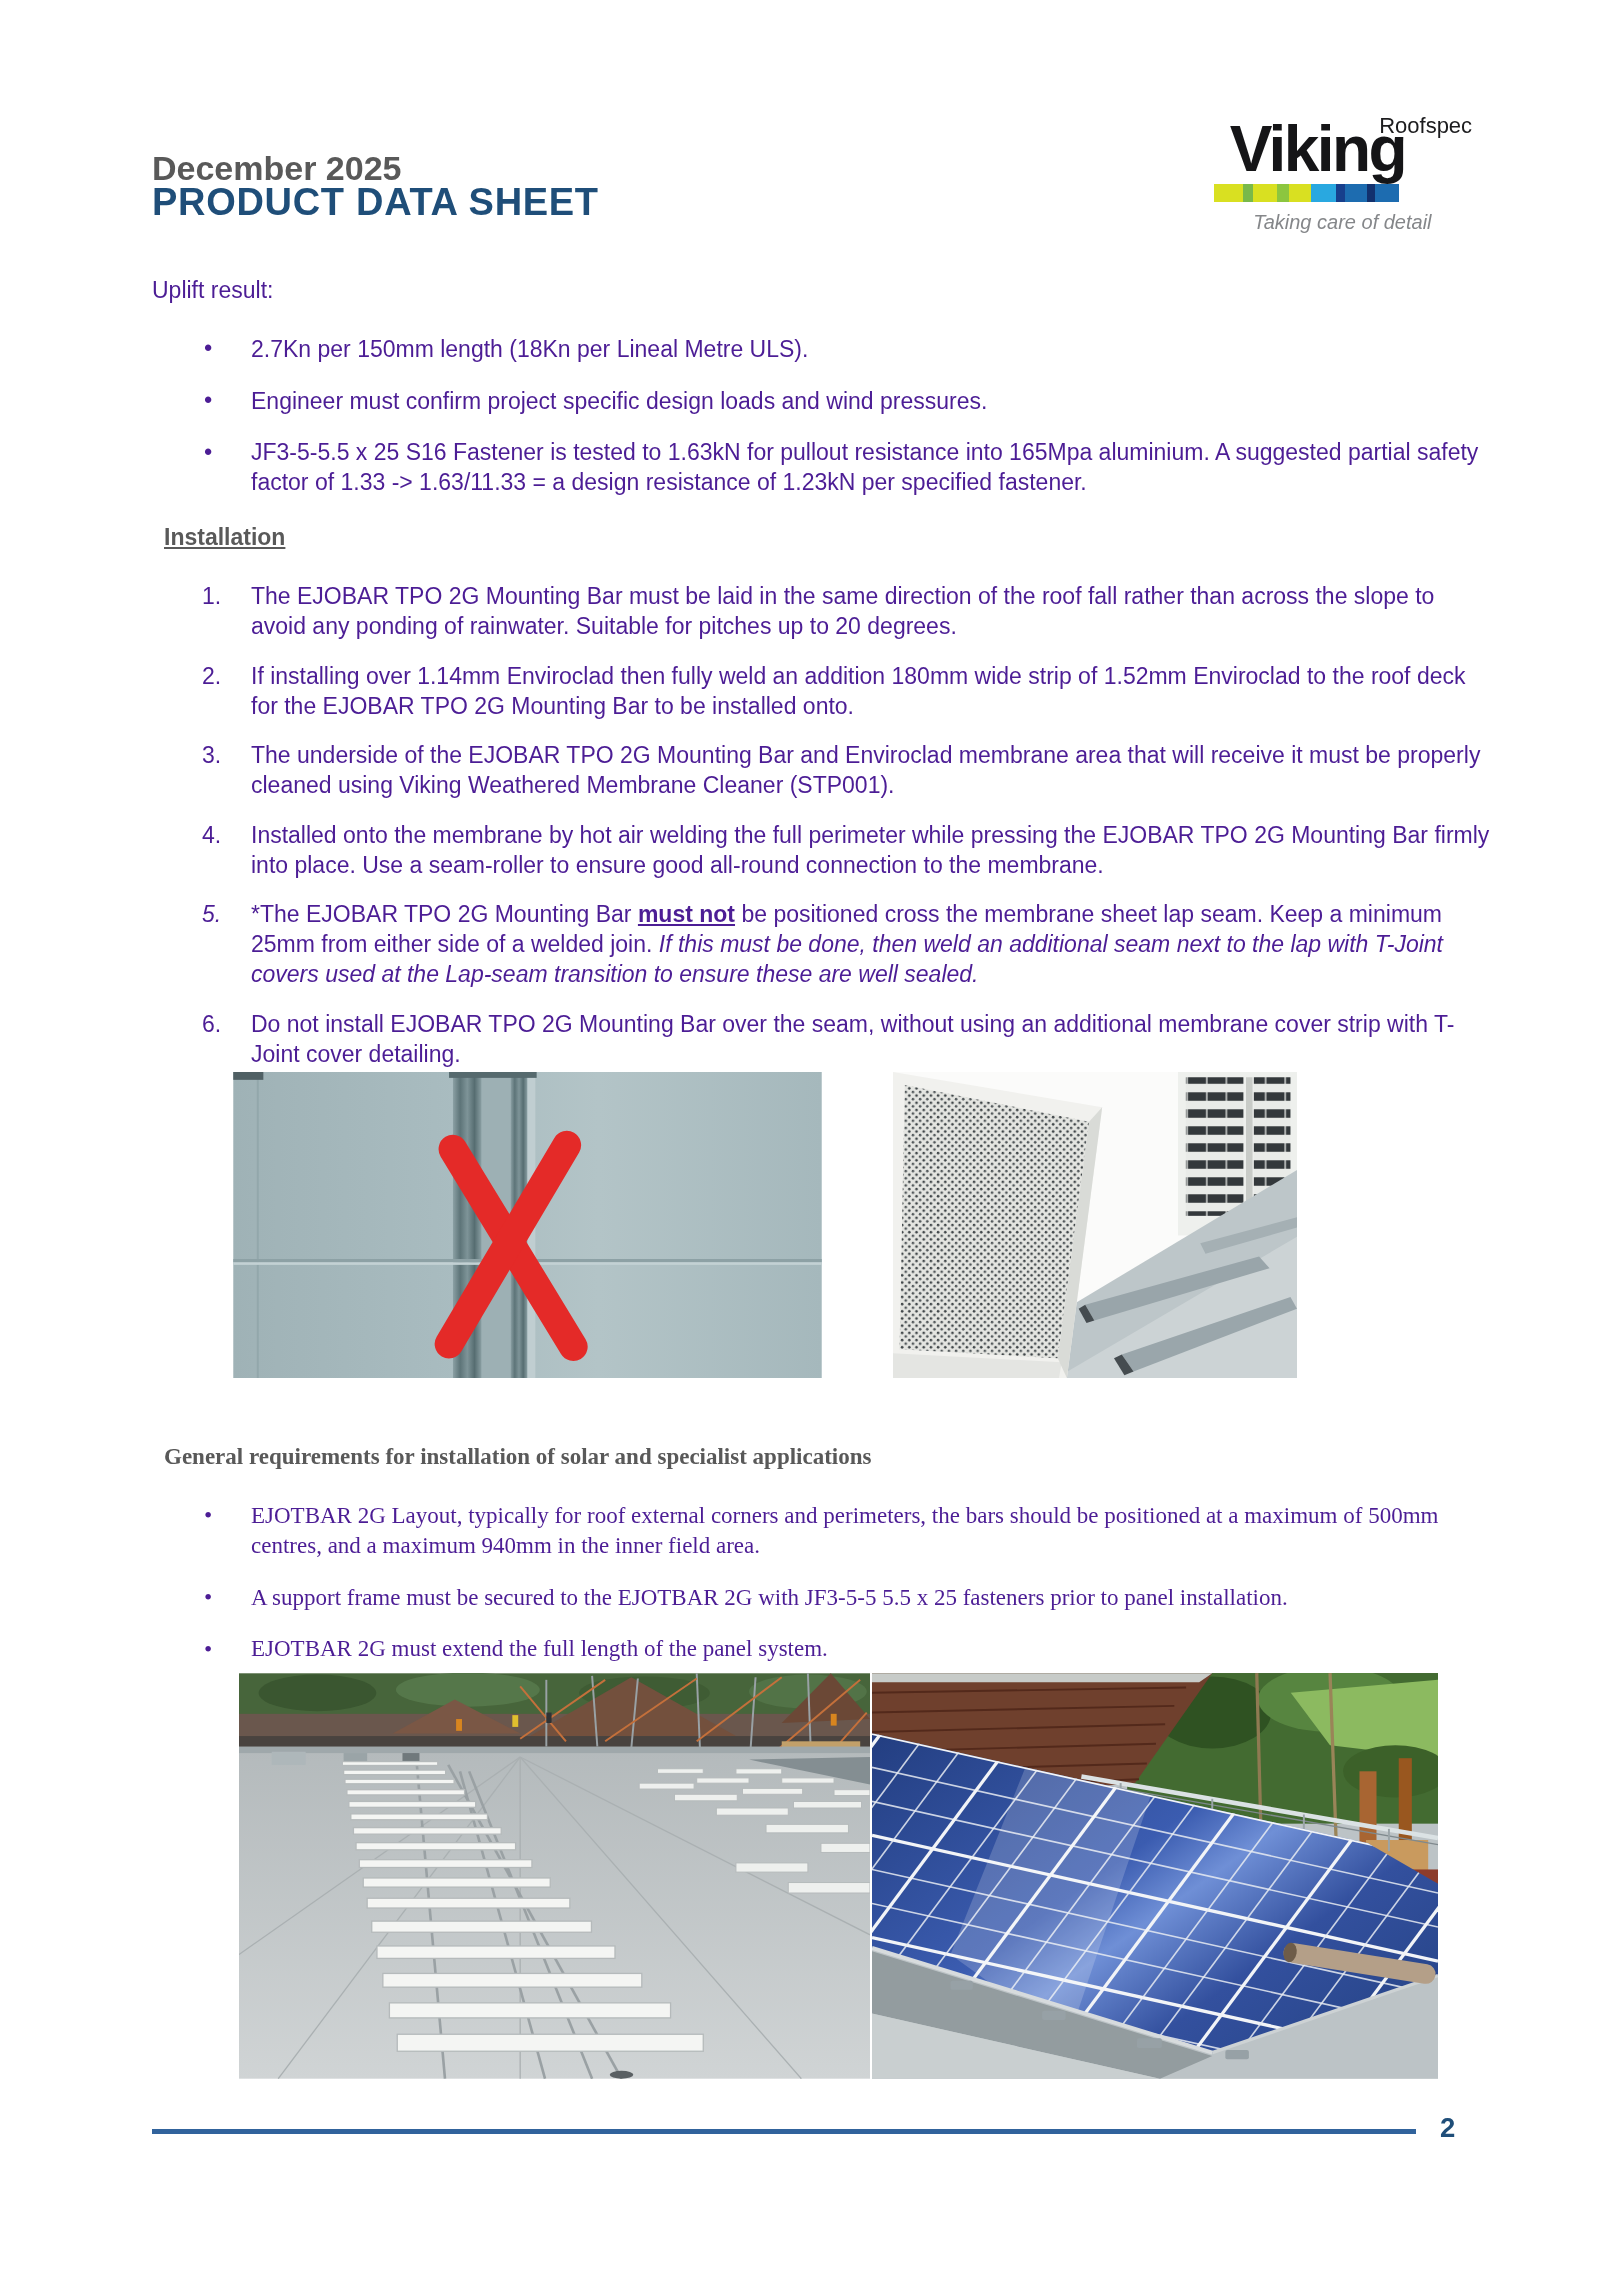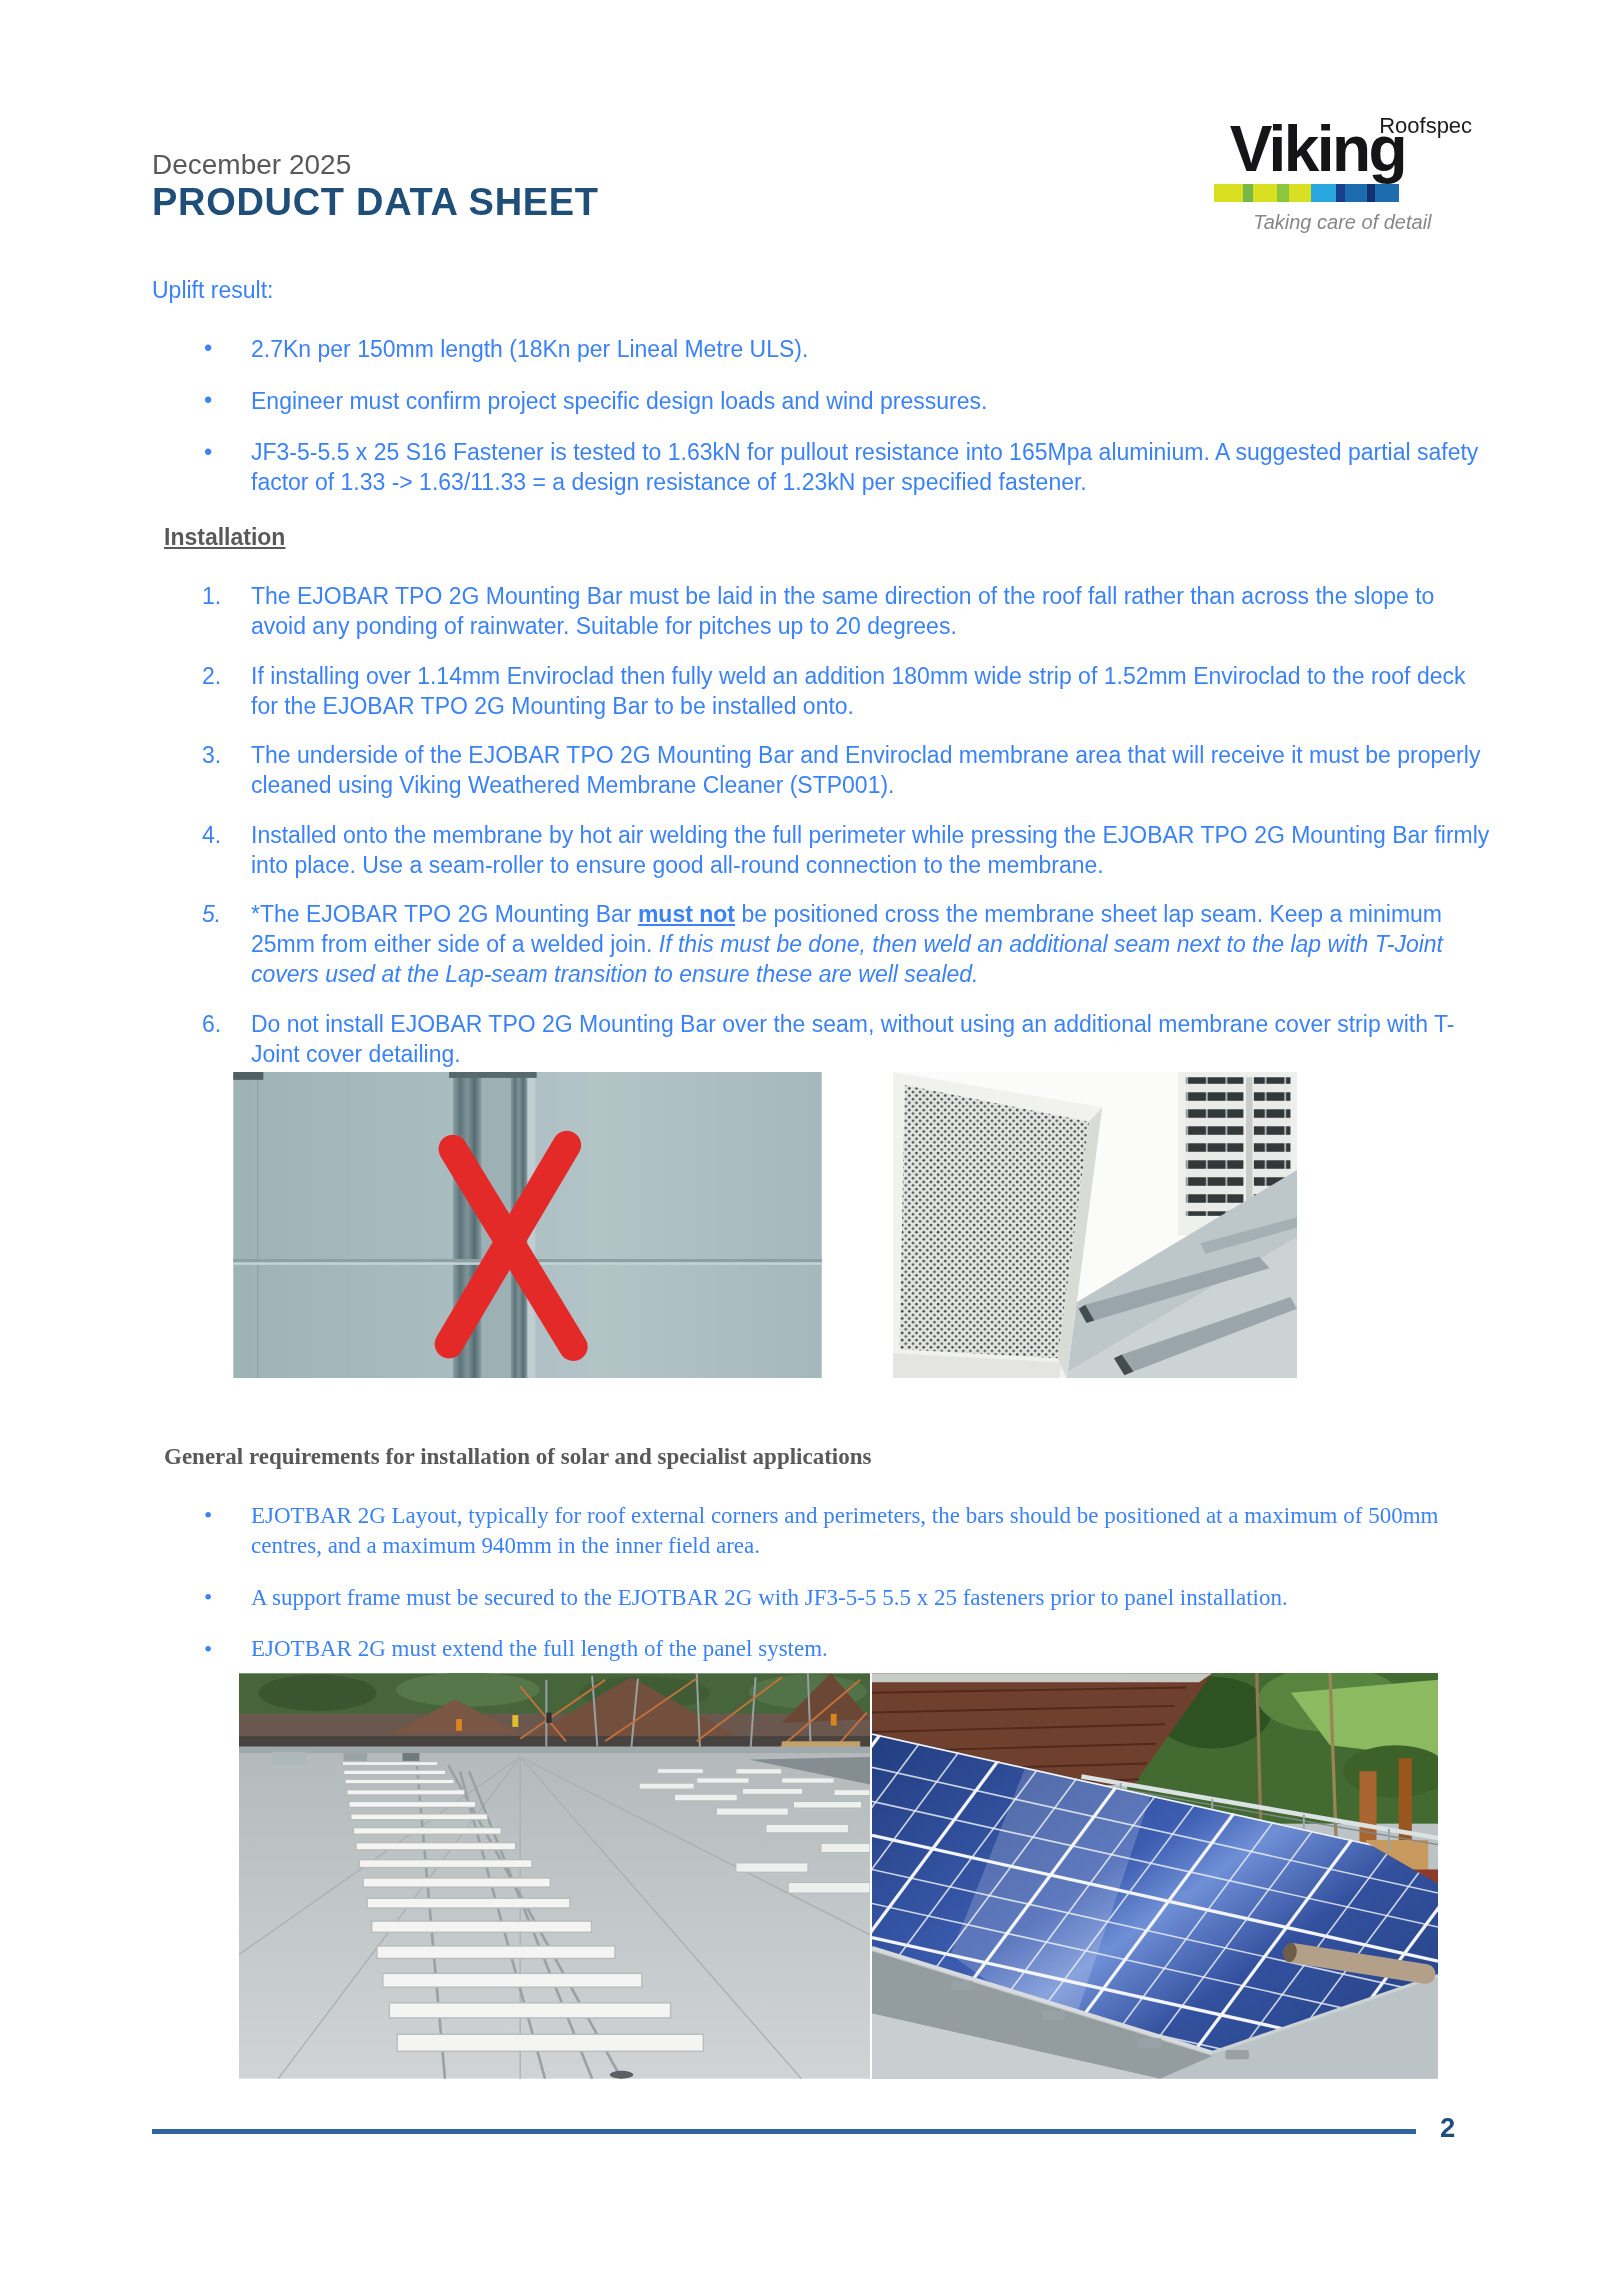--- a/index.html
+++ b/index.html
@@ -1,37 +1,37 @@
 <!DOCTYPE html>
 <html style="font-size:10.5px"><head>
 <meta charset="utf-8">
 <style>
   html,body { margin:0; padding:0; background:#ffffff; }
   .page {
     position:relative; width:1623px; height:2295px; background:#ffffff;
     font-family:"Liberation Sans","DejaVu Sans",sans-serif; color:#595959; overflow:hidden;
   }
   
-  .doc-date { position:absolute; left:152px; top:149px; font-size:28px; font-weight:normal; color:#595959; }
+  .doc-date { position:absolute; left:152px; top:149px; font-size:34px; font-weight:bold; color:#595959; }
   .doc-title { position:absolute; left:152px; top:181px; font-size:38px; font-weight:bold; color:#1f4e79; letter-spacing:0.7px; }
   .logo { position:absolute; left:1214px; top:113px; width:262px; height:131px; }
   .logo-roofspec { position:absolute; right:3.9px; top:0; font-size:22px; color:#1c1c1e; }
   .logo-viking { position:absolute; left:15.7px; top:5.2px; font-size:64px; line-height:62px; font-weight:bold; color:#151517; letter-spacing:-2.6px; z-index:2; }
   .logo-bar { position:absolute; left:0; top:71px; width:185px; height:17.7px; z-index:1;
     background:linear-gradient(to right,
       #d9e021 0 29px, #79b94a 29px 39px, #d9e021 39px 63px, #8cc63f 63px 75px,
       #d9e021 75px 97px, #29a8e0 97px 122px, #173f8c 122px 131px, #1d6cb0 131px 153px,
       #12316e 153px 161px, #1d6cb0 161px 185px); }
   .logo-tagline { position:absolute; left:1.3px; top:98px; font-size:20px; font-style:italic; color:#85878a;margin-left:38px; }
   
   section { position:absolute; left:152px; width:1343px; }
   .sec-uplift { top:275px; }
   .sec-install { top:510px; }
   .sec-solar { top:1430px;font-family:Liberation Serif, serif; }
-  .body-text, li { font-size:23px; line-height:30px; color:#3b82f6; }
+  .body-text, li { font-size:23px; line-height:30px; color:#4c1d95; }
   .body-text { margin:0; }
   .sub-heading { margin:12px; font-size:23px; line-height:30px; font-weight:bold; color:#595959; }
   .underlined { text-decoration:underline; }
   ul.bullets, ol.numbered { list-style:none; margin:29px 0 0 0; padding:0; }
   ul.bullets li, ol.numbered li { position:relative; padding-left:99px; margin-bottom:21.6px; max-width:1243px;margin-top:16px; }
   ol.numbered li { margin-bottom:19.6px; }
   ul.bullets li::before { content:"\2022"; position:absolute; left:52px; top:-0.7px; font-size:23.6px; }
   .num { position:absolute; left:50px; top:0; }
   .num-italic { font-style:italic; }
   .mustnot { font-weight:bold; text-decoration:underline; }

